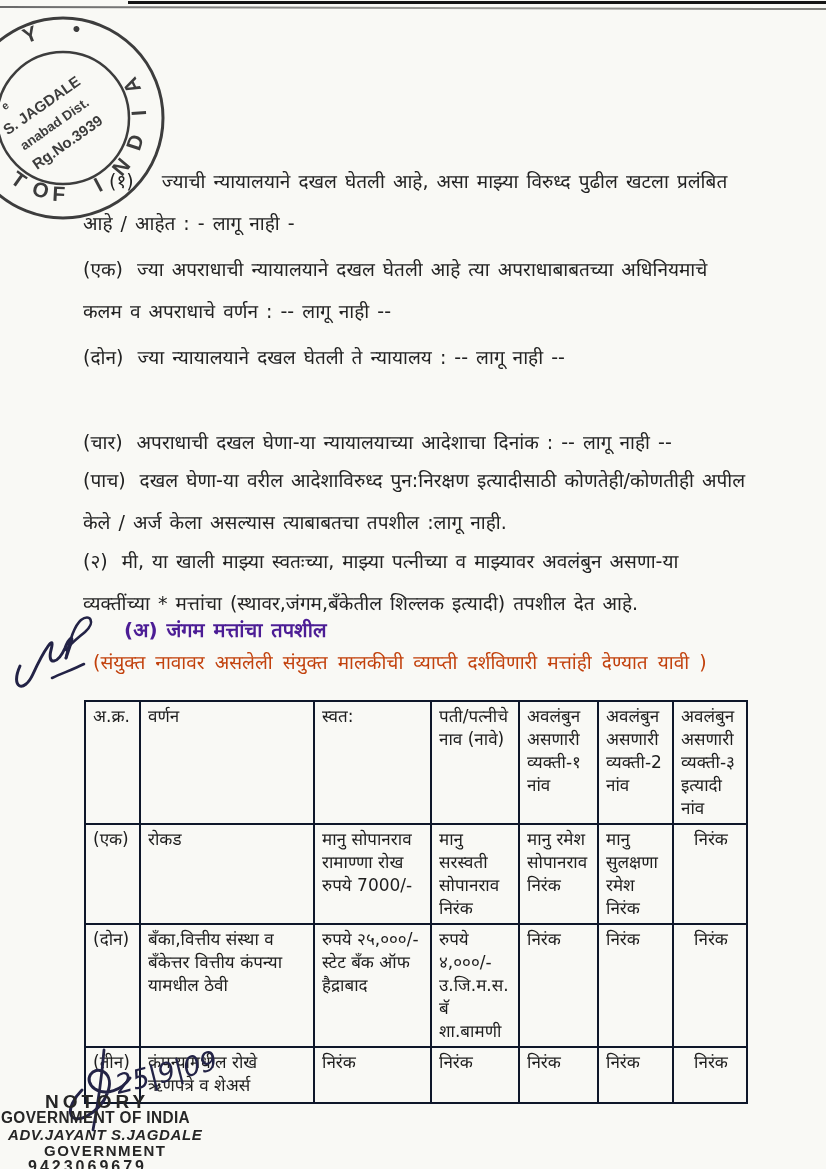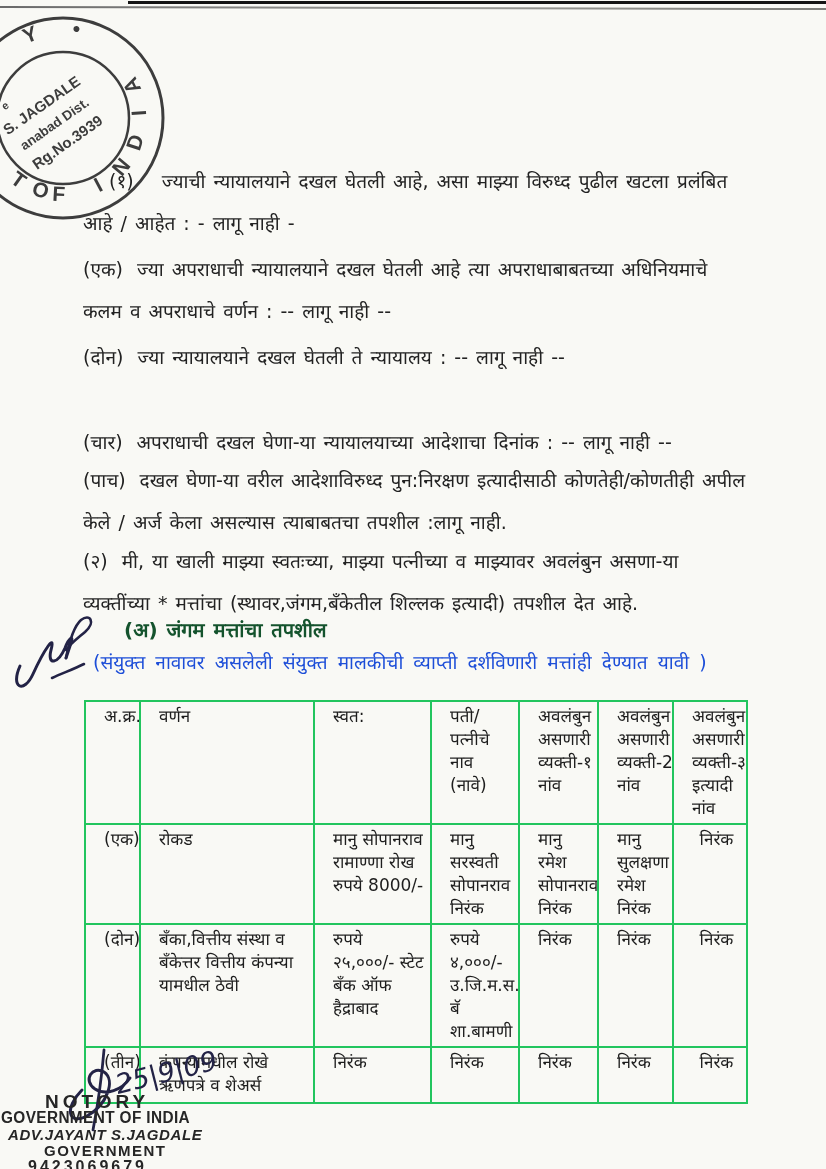--- a/index.html
+++ b/index.html
@@ -23,37 +23,37 @@
   .para{
     position:absolute; left:83px; width:668px;
     font-size:19px; line-height:42px; word-spacing:2px;
     color:#222;
   }
   .para .plabel{margin-right:14px;}
   .para.first-indent{text-indent:26px;}
   .para.first-indent .plabel{margin-right:28px;}
 
   .section-heading{
-    position:absolute; left:124px; top:616px; font-size:20px; font-weight:bold; color:#14532d;
+    position:absolute; left:124px; top:616px; font-size:20px; font-weight:bold; color:#4c1d95;
     word-spacing:2px;
   }
   .section-note{
     position:absolute; left:93px; top:646px; width:620px;
-    font-size:19px; line-height:33px; word-spacing:4px; color:#1d4ed8;
+    font-size:19px; line-height:33px; word-spacing:4px; color:#c2410c;
   }
 
   
   .assets-table{
     position:absolute; left:84px; top:700px; width:662px;
     border-collapse:collapse; table-layout:fixed;
     font-size:17px; line-height:23px; color:#1d1d1d;
   }
   .assets-table td,.assets-table th{
-    border:2px solid #22c55e; vertical-align:top; text-align:left;
-    padding:3px 5px 3px 18px; font-weight:normal; overflow:hidden;
+    border:2px solid #0f172a; vertical-align:top; text-align:left;
+    padding:3px 5px 3px 7px; font-weight:normal; overflow:hidden;
   }
   .assets-table .c-last{text-align:center;}
 
   
   .ink path{fill:none; stroke:#232346; stroke-linecap:round; stroke-linejoin:round;}
   .margin-initials{position:absolute; left:6px; top:592px; width:96px; height:104px;}
   .signature-block{position:absolute; left:52px; top:1042px; width:200px; height:92px;}
   .signature-block text{fill:#232346; font-family:"DejaVu Sans",sans-serif; font-size:27px; font-style:italic;}
 
   
@@ -134,21 +134,21 @@
       <th>वर्णन</th>
       <th>स्वत:</th>
       <th>पती/पत्नीचे नाव (नावे)</th>
       <th>अवलंबुन असणारी व्यक्ती-१ नांव</th>
       <th>अवलंबुन असणारी व्यक्ती-2 नांव</th>
       <th>अवलंबुन असणारी व्यक्ती-३ इत्यादी नांव</th>
     </tr>
     <tr style="height:97px">
       <td>(एक)</td>
       <td>रोकड</td>
-      <td>मानु सोपानराव रामाण्णा रोख रुपये 8000/-</td>
+      <td>मानु सोपानराव रामाण्णा रोख रुपये 7000/-</td>
       <td>मानु सरस्वती सोपानराव निरंक</td>
       <td>मानु रमेश सोपानराव निरंक</td>
       <td>मानु सुलक्षणा रमेश निरंक</td>
       <td class="c-last">निरंक</td>
     </tr>
     <tr style="height:98px">
       <td>(दोन)</td>
       <td>बँका,वित्तीय संस्था व बँकेत्तर वित्तीय कंपन्या यामधील ठेवी</td>
       <td>रुपये २५,०००/- स्टेट बँक ऑफ हैद्राबाद</td>
       <td>रुपये ४,०००/- उ.जि.म.स. बॅ शा.बामणी</td>

